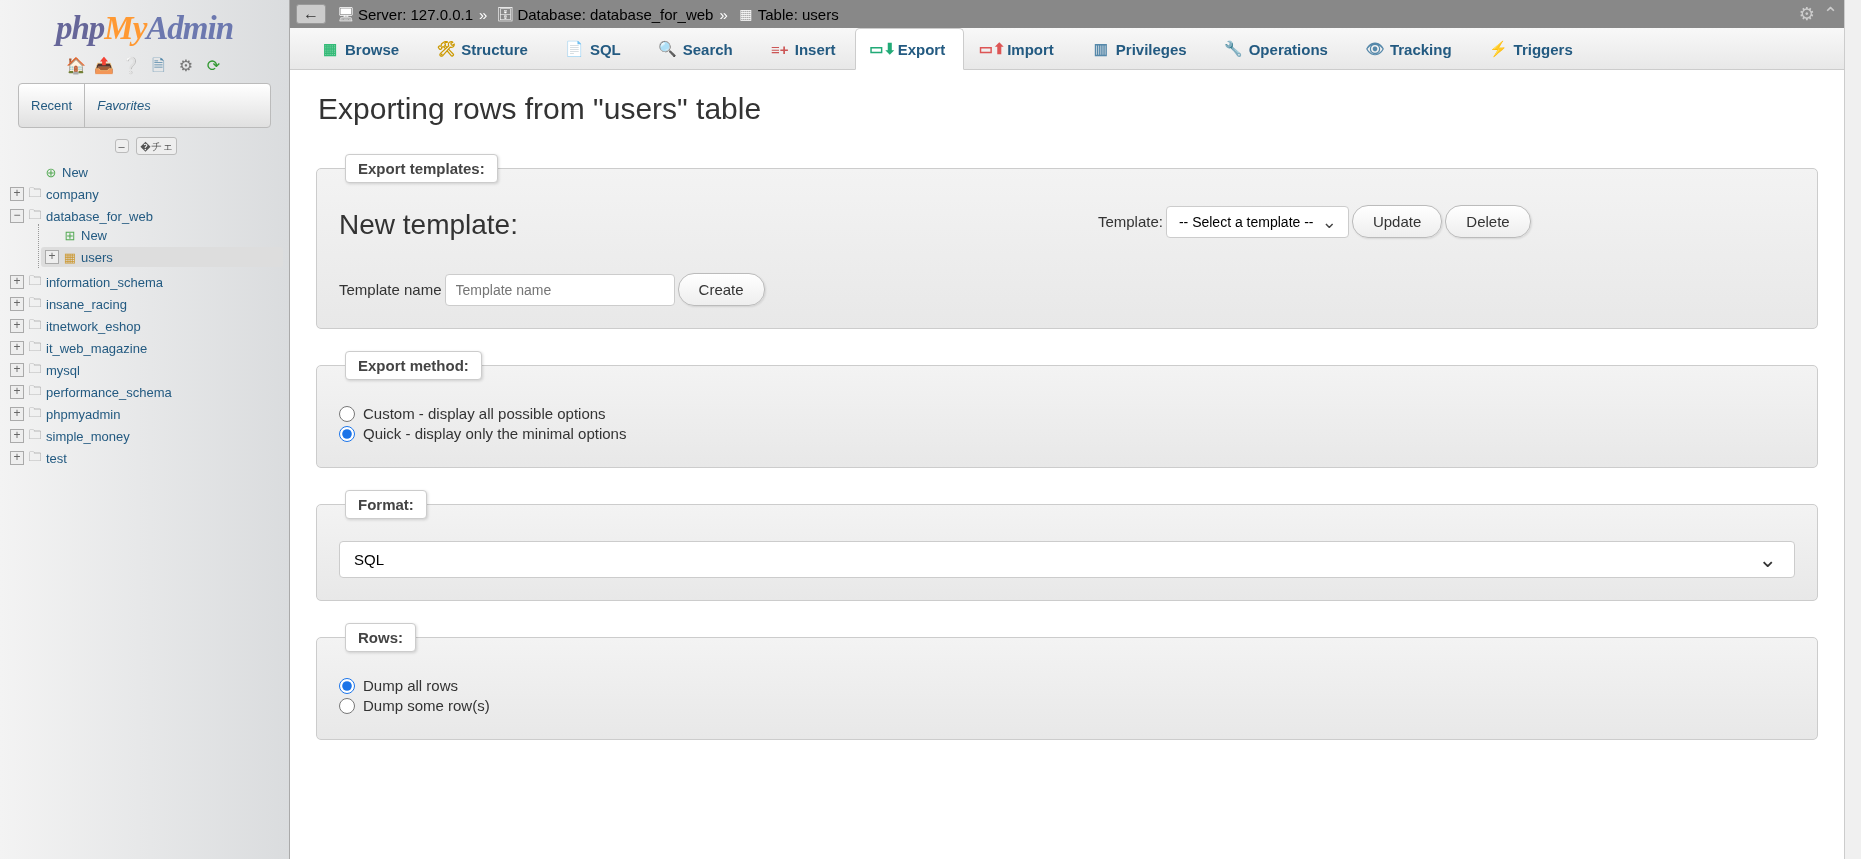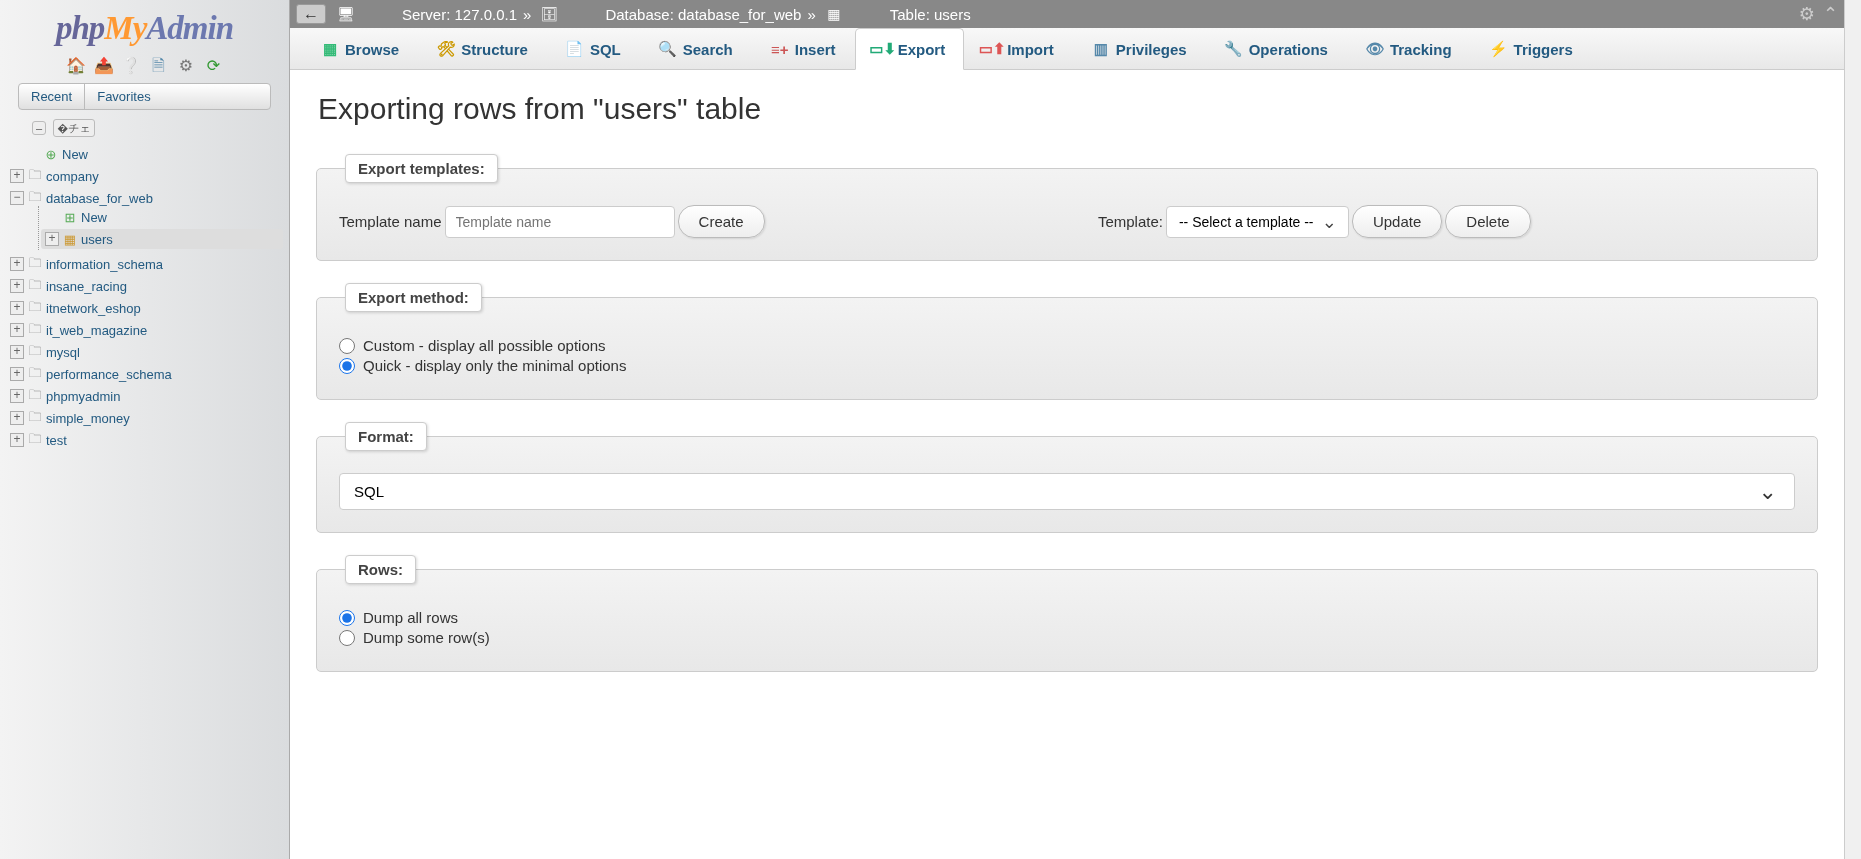--- a/index.html
+++ b/index.html
@@ -9,42 +9,42 @@
 
 .nav { width: 290px; background: linear-gradient(to right, #f3f3f3, #dadcde); border-right: 1px solid #aaa; display: flex; flex-direction: column; overflow-y: auto; flex-shrink: 0; }
 .logo-wrap { text-align: center; padding: 10px 0 5px; }
 .logo { font-family: Georgia, serif; font-size: 33px; font-style: italic; font-weight: bold; letter-spacing: -1px; }
 .logo .p1 { color: #666699; }
 .logo .p2 { color: #ff9933; }
 .logo .p3 { color: #6C78AF; }
 .toolbar-icons { text-align: center; margin: 5px 0 8px; }
 .toolbar-icons span { display: inline-block; width: 18px; height: 18px; margin: 0 3px; cursor: pointer; font-size: 16px; line-height: 18px; }
 .tabbar { display: flex; border: 1px solid #bbb; border-radius: 4px; margin: 0 18px 8px; background: linear-gradient(#fff,#e0e0e0); overflow: hidden; }
-.tabbar div { flex: 0 0 auto; padding: 5px 12px; border-right: 1px solid #bbb; cursor: pointer; color: #235a81; }
-.tabbar div:last-child { border-right: none; }
-.panel-links { text-align: left; padding: 0 29px 6px; color: #888; font-size: 15px; }
+.tabbar div { flex: 0 0 auto; padding: 14px 12px; border-right: 1px solid #bbb; cursor: pointer; color: #235a81; }
+.tabbar div:last-child { border-right: none; font-style: italic; }
+.panel-links { text-align: center; padding: 0 29px 6px; color: #888; font-size: 15px; }
 .panel-links span { display:inline-block; border:1px solid #bbb; border-radius:3px; font-size:11px; padding:0 3px; margin-left:3px; cursor:pointer; background:#eee; color:#555;}
 
 .tree { padding: 0 10px 10px 10px; }
 .tree ul { list-style: none; }
 .tree li { padding: 3px 0 3px 0; white-space: nowrap; position:relative; }
 .tree li.root > .row { padding-left: 16px; }
 .tree li .row { display:flex; align-items:center; gap:3px; color:#235a81; cursor:pointer; }
 .tree li .exp { display:inline-block; width:14px; height:14px; border:1px solid #aaa; background:#eee; text-align:center; line-height:11px; font-size:12px; color:#666; cursor:pointer; flex-shrink:0;}
 .tree li .spacer { display:inline-block; width:14px; flex-shrink:0; }
 .tree li .dbicon { width:16px; height:16px; display:inline-flex; align-items:center; justify-content:center; font-size:13px; color:#888; flex-shrink:0;}
 .tree ul.sub { margin-left: 28px; border-left: 1px dotted #999; padding-left: 6px;}
 .tree li.selected > .row { background: #ddd; border-radius:3px; padding:2px 4px; margin:-2px -4px; }
 
 
 .main { flex: 1; display: flex; flex-direction: column; overflow: hidden; min-width: 0; }
 .topbar { background: #888; color: #fff; display: flex; align-items: center; height: 28px; padding: 0 6px; font-size: 15px; }
 .topbar .back { background:#ccc; color:#333; border-radius:3px; padding:0 6px; margin-right:8px; cursor:pointer; border:1px solid #999; font-size:16px; line-height:18px;}
 .crumb-icon { width:16px; height:16px; display:inline-flex; align-items:center; justify-content:center; margin:0 4px; font-size:14px;}
-.topbar a { color:#ffffff; cursor:pointer;margin-left:44px; }
+.topbar a { color:#000000; cursor:pointer; }
 .topbar .sep { margin:0 6px; }
 .topbar .rt { margin-left:auto; display:flex; gap:8px; color:#ccc; font-size:18px;}
 .topbar .rt span{cursor:pointer;}
 
 .menutabs { display:flex; background: linear-gradient(#f8f8f8,#e8e8e8); border-bottom:1px solid #ccc; height:42px; padding-left:12px; }
 .menutabs .mtab { display:flex; align-items:center; gap:6px; padding:0 18px; color:#235a81; font-weight:bold; cursor:pointer; border:1px solid transparent; border-bottom:none; font-size:15px;}
 .menutabs .mtab .mi { width:18px; height:18px; display:inline-flex; align-items:center; justify-content:center; font-size:15px;}
 .menutabs .mtab.active { background:#fff; border:1px solid #ccc; border-bottom:1px solid #fff; border-radius:5px 5px 0 0; margin-bottom:-1px;}
 
 .content { flex:1; overflow-y:auto; padding: 16px 26px; }
@@ -265,20 +265,21 @@
         </div>
     </div>
 
     <div class="content">
       <h2>Exporting rows from "users" table</h2>
 
       <fieldset>
         <legend>Export templates:</legend>
         <div class="tmpl-cols">
           <div class="tmpl-col" style="flex:0 0 48%">
+            <h3>New template:</h3>
             <div class="frow">
               <label>Template name</label>
               <input type="text" placeholder="Template name" style="">
               <button class="btn">Create</button>
             </div>
           </div>
           <div class="tmpl-col">
             <div class="frow">
               <label>Template:</label>
               <span class="sel-wrap"><select class="sel"><option>-- Select a template --</option></select></span>

